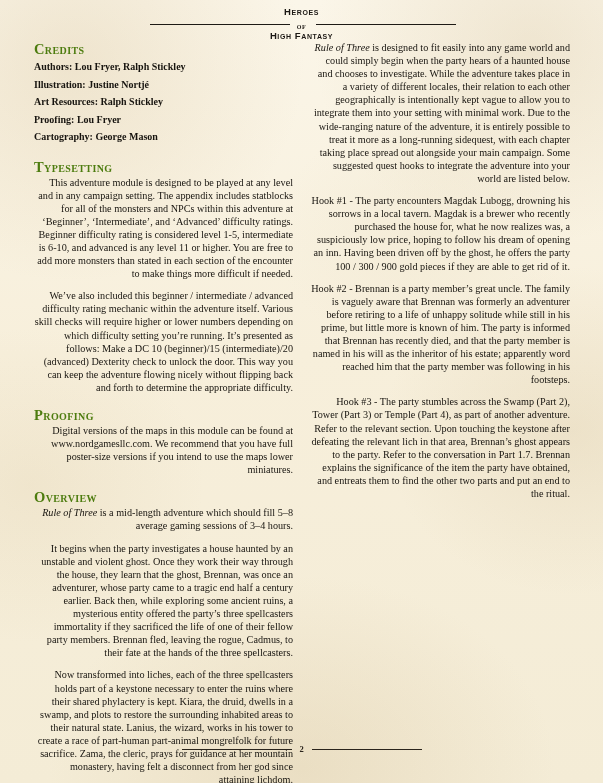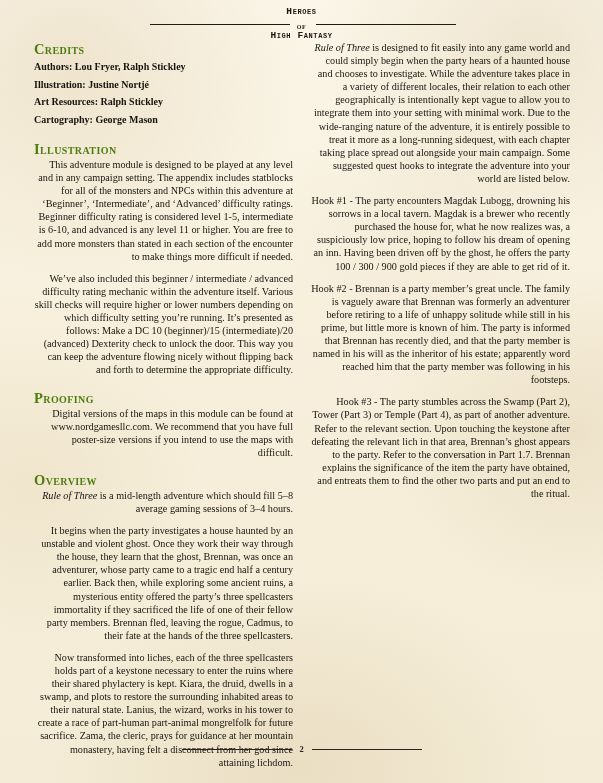--- a/index.html
+++ b/index.html
@@ -38,21 +38,21 @@
 
   
   .running-header {
     position: absolute;
     top: 6px;
     left: 0;
     right: 0;
     text-align: center;
   }
   .rh-line1, .rh-line3 {
-    font-family: Liberation Mono, monospace;
+    font-family: Liberation Sans, sans-serif;
     font-variant: small-caps;
     font-weight: bold;
     font-size: 9.5px;
     letter-spacing: 0.6px;
     color: #1b1713;
     line-height: 12px;
   }
   .rh-mid {
     position: relative;
     height: 12px;
@@ -183,31 +183,35 @@
         </div>
         <div class="credit-line">
           <span class="role">Illustration:</span>
           <span class="who">Justine Nortjé</span>
         </div>
         <div class="credit-line">
           <span class="role">Art Resources:</span>
           <span class="who">Ralph Stickley</span>
         </div>
         <div class="credit-line">
+          <span class="role">Proofing:</span>
+          <span class="who">Lou Fryer</span>
+        </div>
+        <div class="credit-line">
           <span class="role">Cartography:</span>
           <span class="who">George Mason</span>
         </div>
       </div>
 
-      <h2 class="section-head spaced">Illustration</h2>
+      <h2 class="section-head spaced">Typesetting</h2>
       <p class="body">This adventure module is designed to be played at any level and in any campaign setting. The appendix includes statblocks for all of the monsters and NPCs within this adventure at ‘Beginner’, ‘Intermediate’, and ‘Advanced’ difficulty ratings. Beginner difficulty rating is considered level 1-5, intermediate is 6-10, and advanced is any level 11 or higher. You are free to add more monsters than stated in each section of the encounter to make things more difficult if needed.</p>
       <p class="body">We’ve also included this beginner / intermediate / advanced difficulty rating mechanic within the adventure itself. Various skill checks will require higher or lower numbers depending on which difficulty setting you’re running. It’s presented as follows: Make a DC 10 (beginner)/15 (intermediate)/20 (advanced) Dexterity check to unlock the door. This way you can keep the adventure flowing nicely without flipping back and forth to determine the appropriate difficulty.</p>
 
       <h2 class="section-head spaced">Proofing</h2>
-      <p class="body">Digital versions of the maps in this module can be found at www.nordgamesllc.com. We recommend that you have full poster-size versions if you intend to use the maps with difficult.</p>
+      <p class="body">Digital versions of the maps in this module can be found at www.nordgamesllc.com. We recommend that you have full poster-size versions if you intend to use the maps lower miniatures.</p>
 
       <h2 class="section-head spaced">Overview</h2>
       <p class="body"><em class="title-italic">Rule of Three</em><span> is a mid-length adventure which should fill 5–8 average gaming sessions of 3–4 hours.</span></p>
       <p class="body">It begins when the party investigates a house haunted by an unstable and violent ghost. Once they work their way through the house, they learn that the ghost, Brennan, was once an adventurer, whose party came to a tragic end half a century earlier. Back then, while exploring some ancient ruins, a mysterious entity offered the party’s three spellcasters immortality if they sacrificed the life of one of their fellow party members. Brennan fled, leaving the rogue, Cadmus, to their fate at the hands of the three spellcasters.</p>
       <p class="body">Now transformed into liches, each of the three spellcasters holds part of a keystone necessary to enter the ruins where their shared phylactery is kept. Kiara, the druid, dwells in a swamp, and plots to restore the surrounding inhabited areas to their natural state. Lanius, the wizard, works in his tower to create a race of part-human part-animal mongrelfolk for future sacrifice. Zama, the cleric, prays for guidance at her mountain monastery, having felt a disconnect from her god since attaining lichdom.</p>
 
     </div>
 
     <div class="col">
 

